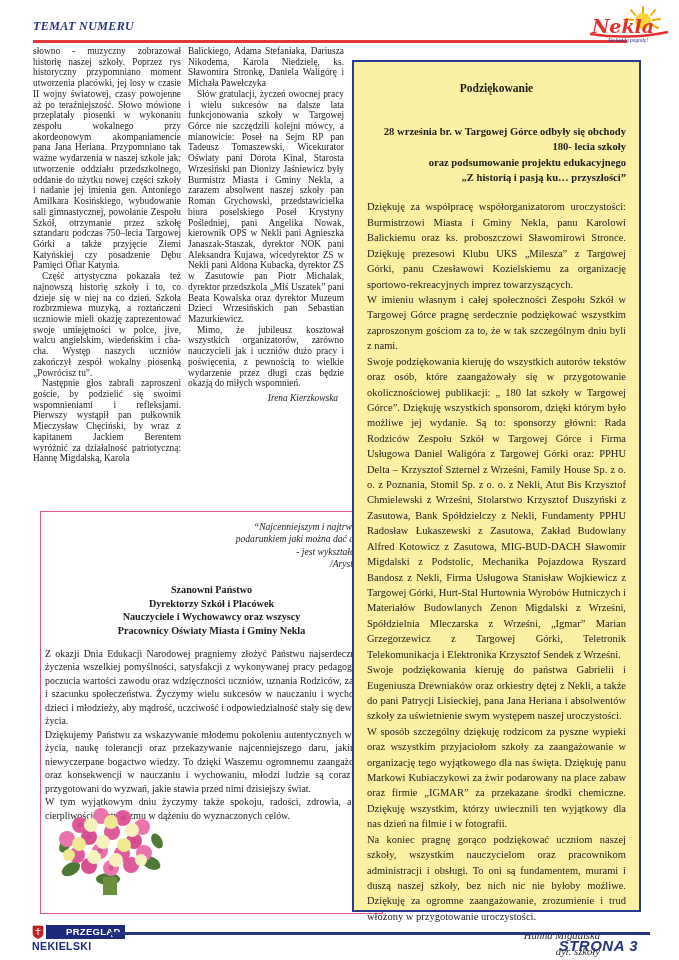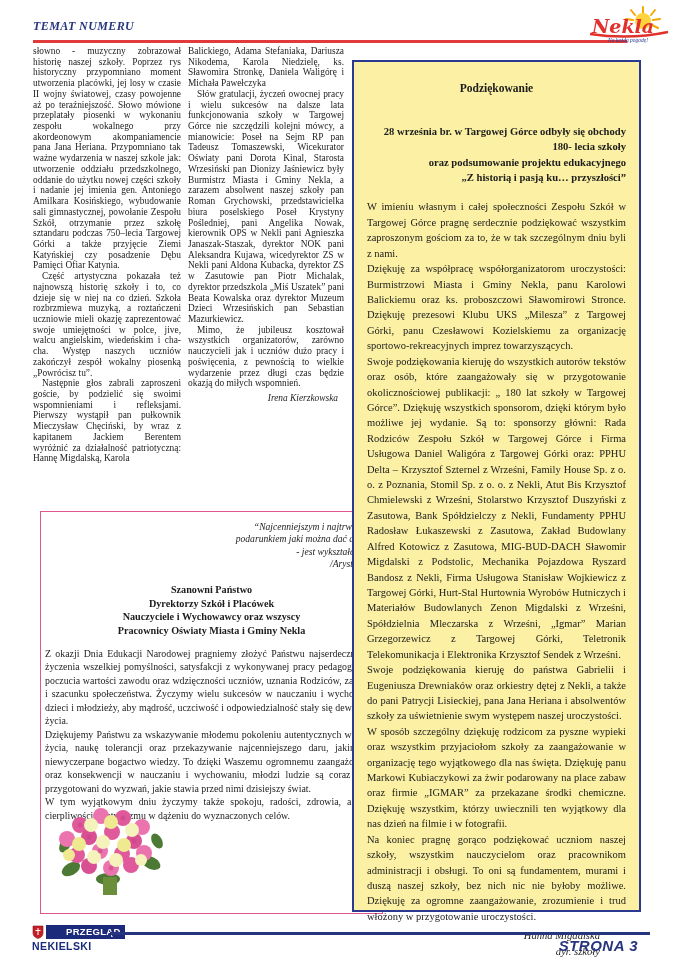--- a/index.html
+++ b/index.html
@@ -163,22 +163,22 @@
 
   <div class="thanks-box">
     <div class="thanks-title">Podziękowanie</div>
     <div class="thanks-sub">
       <div>28 września br. w Targowej Górce odbyły się  obchody</div>
       <div>180- lecia szkoły</div>
       <div>oraz podsumowanie projektu edukacyjnego</div>
       <div>„Z historią  i pasją ku…  przyszłości”</div>
     </div>
     <div class="thanks-body">
+      <p>Dziękuję za współpracę współorganizatorom uroczystości: Burmistrzowi Miasta i Gminy Nekla, panu Karolowi Balickiemu oraz ks. proboszczowi Sławomirowi Stronce. Dziękuję prezesowi Klubu UKS „Milesza” z Targowej Górki, panu Czesławowi Kozielskiemu za organizację sportowo-rekreacyjnych imprez towarzyszących.</p>
       <p>W imieniu własnym i całej społeczności Zespołu Szkół w Targowej Górce pragnę serdecznie podziękować  wszystkim zaproszonym gościom za to, że w tak szczególnym dniu byli z nami.</p>
-      <p>Dziękuję za współpracę współorganizatorom uroczystości: Burmistrzowi Miasta i Gminy Nekla, panu Karolowi Balickiemu oraz ks. proboszczowi Sławomirowi Stronce. Dziękuję prezesowi Klubu UKS „Milesza” z Targowej Górki, panu Czesławowi Kozielskiemu za organizację sportowo-rekreacyjnych imprez towarzyszących.</p>
       <p>Swoje podziękowania kieruję do wszystkich autorów tekstów oraz osób, które zaangażowały się w przygotowanie okolicznościowej publikacji: „ 180 lat szkoły w Targowej Górce”. Dziękuję wszystkich sponsorom, dzięki którym było możliwe jej wydanie. Są to: sponsorzy główni: Rada Rodziców Zespołu Szkół w Targowej Górce i Firma Usługowa Daniel Waligóra z Targowej Górki oraz: PPHU Delta – Krzysztof Szternel z Wrześni, Family House Sp. z o. o. z Poznania, Stomil Sp. z o. o. z Nekli, Atut Bis Krzysztof Chmielewski z Wrześni, Stolarstwo Krzysztof Duszyński z Zasutowa, Bank Spółdzielczy z Nekli, Fundamenty PPHU Radosław Łukaszewski z Zasutowa, Zakład Budowlany Alfred Kotowicz z Zasutowa, MIG-BUD-DACH Sławomir Migdalski z Podstolic, Mechanika Pojazdowa Ryszard Bandosz z Nekli, Firma Usługowa Stanisław Wojkiewicz z Targowej Górki, Hurt-Stal Hurtownia Wyrobów Hutniczych i Materiałów Budowlanych Zenon Migdalski z Wrześni, Spółdzielnia Mleczarska z Wrześni, „Igmar” Marian Grzegorzewicz z Targowej Górki, Teletronik Telekomunikacja i Elektronika Krzysztof Sendek z Wrześni.</p>
       <p>Swoje podziękowania kieruję do  państwa  Gabrielii i Eugeniusza  Drewniaków oraz orkiestry dętej z Nekli, a także  do pani Patrycji Lisieckiej, pana Jana Heriana i absolwentów szkoły za uświetnienie swym występem  naszej uroczystości.</p>
       <p>W sposób szczególny  dziękuję  rodzicom za pyszne wypieki oraz  wszystkim przyjaciołom  szkoły za zaangażowanie w organizację  tego wyjątkowego dla nas  święta. Dziękuję panu Markowi Kubiaczykowi za żwir podarowany na place zabaw oraz firmie „IGMAR” za przekazane środki chemiczne. Dziękuję wszystkim, którzy uwiecznili ten wyjątkowy dla nas dzień na filmie i w fotografii.</p>
       <p>Na koniec pragnę gorąco podziękować uczniom naszej szkoły, wszystkim nauczycielom oraz pracownikom administracji i obsługi. To oni są fundamentem, murami i duszą naszej szkoły, bez nich nic nie byłoby możliwe. Dziękuję za ogromne zaangażowanie, zrozumienie i trud włożony w przygotowanie uroczystości.</p>
     </div>
     <div class="thanks-sign">
       <div>Hanna Migdalska</div>
       <div>dyr. szkoły</div>
     </div>
   </div>

